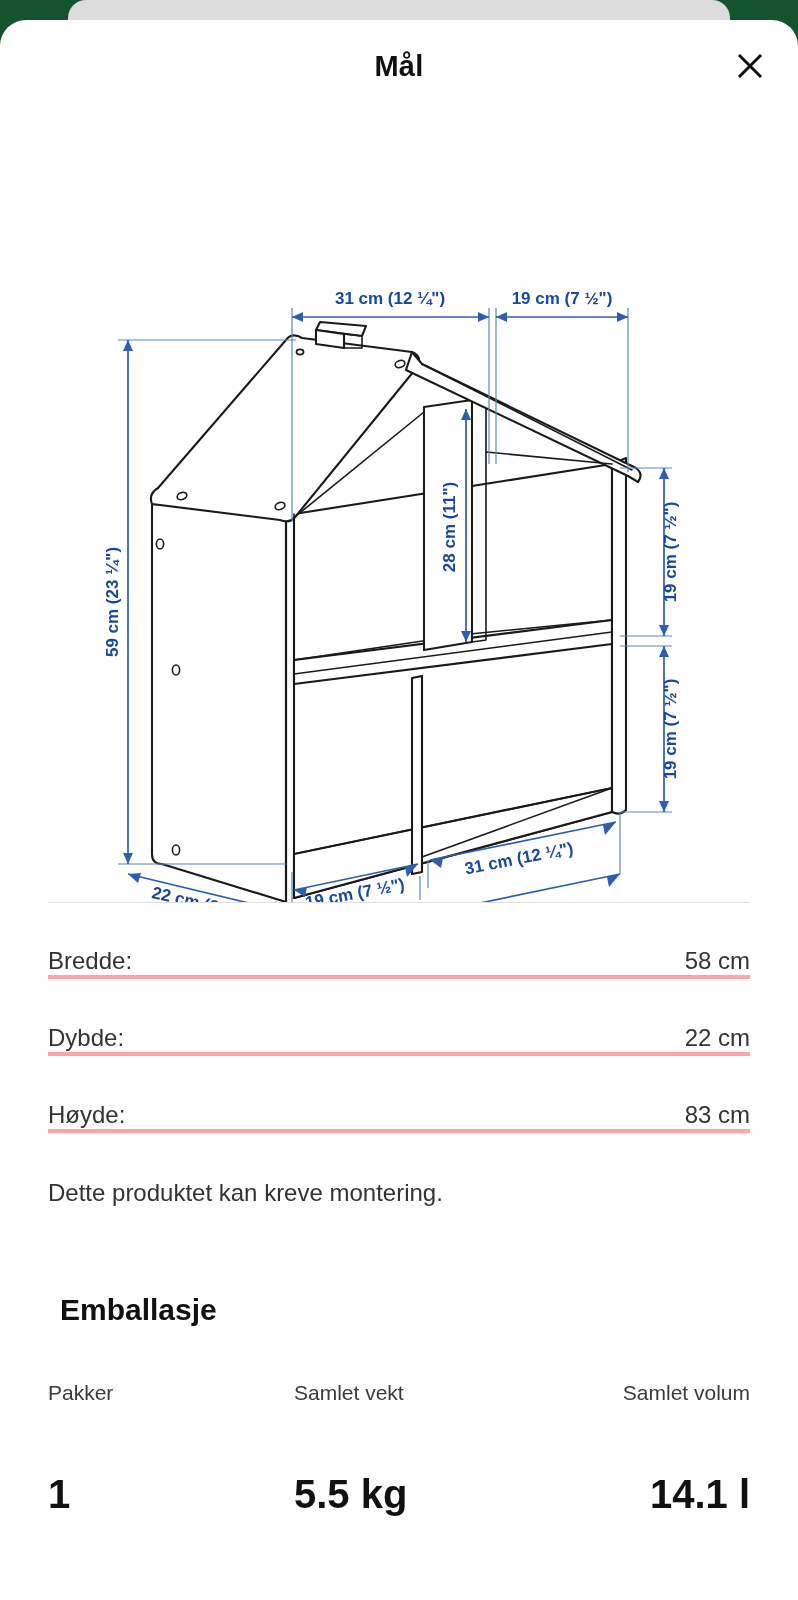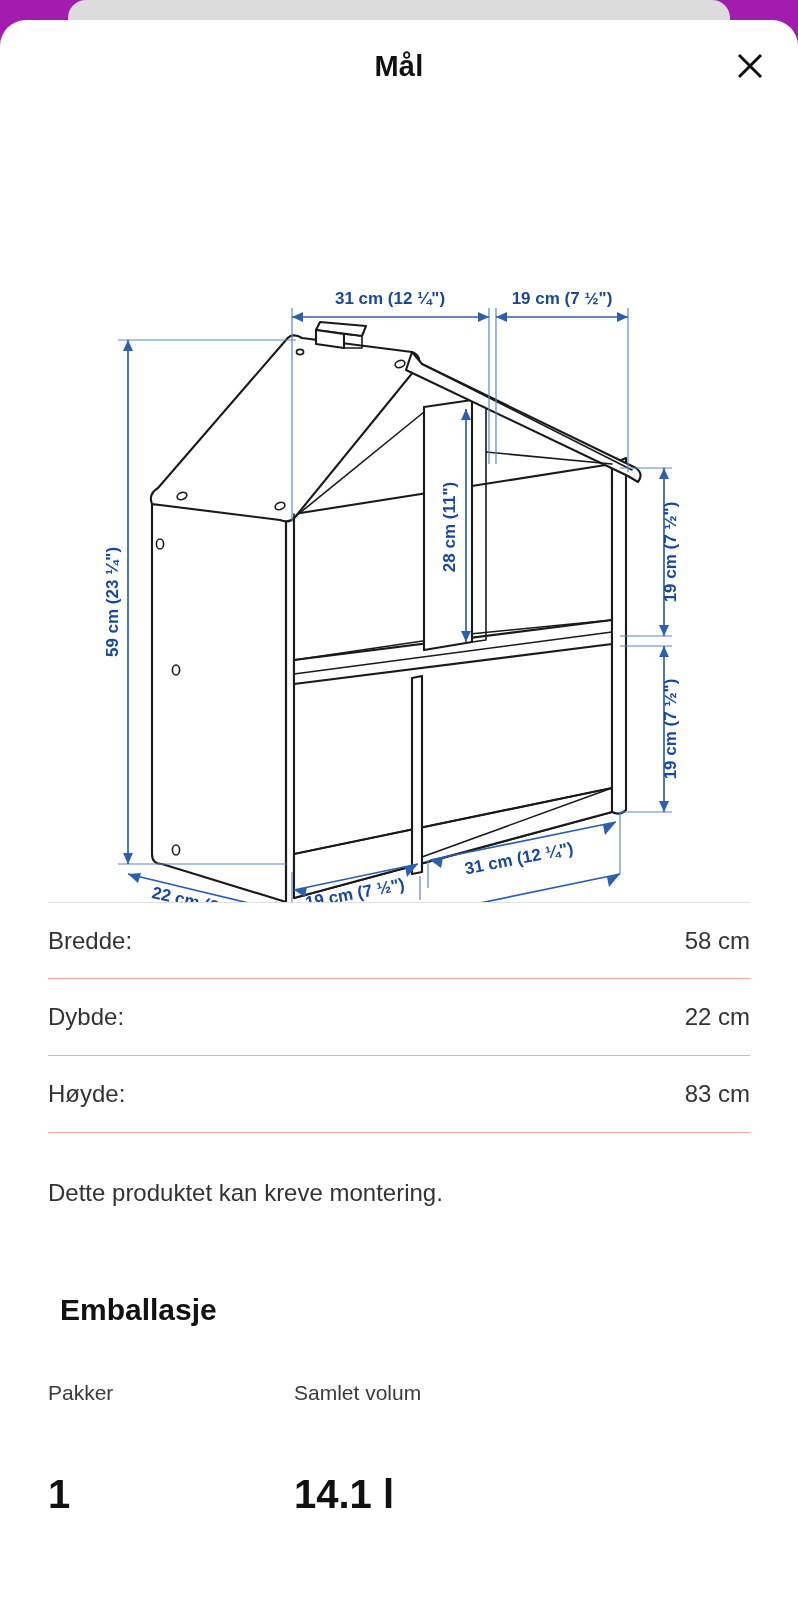--- a/index.html
+++ b/index.html
@@ -5,21 +5,21 @@
   * { box-sizing: border-box; }
   html, body {
     margin: 0; padding: 0;
     width: 798px; height: 1600px;
     background: #000;
     font-family: "Liberation Sans", sans-serif;
   }
   .screen {
     position: relative;
     width: 798px; height: 1600px;
-    background: #a21caf;
+    background: #14532d;
     overflow: hidden;
   }
   
   .back-sheet {
     position: absolute;
     top: 0; left: 68px;
     width: 662px; height: 40px;
     background: #dcdcdc;
     border-radius: 18px 18px 0 0;
   }
@@ -73,24 +73,24 @@
         stroke-linejoin: round; stroke-linecap: round; }
   .ln-thin { stroke: #1a1a1a; stroke-width: 1.6; fill: none;
         stroke-linejoin: round; stroke-linecap: round; }
   .face { fill: #ffffff; }
   .dimline { stroke: #2d5fb0; stroke-width: 1.7; fill: none; }
   .extline { stroke: #5b86c8; stroke-width: 1.2; fill: none; }
   
   .content { padding: 0 48px; }
   .spec-row {
     display: flex;
-    align-items: center;
+    align-items: flex-end;
     justify-content: space-between;
     height: 77px;
-    border-bottom: 1px solid #fca5a5;
+    border-bottom: 4px solid #fca5a5;
   }
   .spec-row:first-child { border-top: 1px solid #e0e0e0; }
   .spec-label { font-size: 24px; color: #333; }
   .spec-value { font-size: 24px; color: #333; }
   .note {
     font-size: 24px;
     color: #333;
     padding-top: 46px;
     padding-bottom: 10px;
   }
@@ -278,20 +278,24 @@
       <div class="note">Dette produktet kan kreve montering.</div>
 
       <div class="section-title">Emballasje</div>
 
       <div class="pack-grid">
         <div class="pack-col">
           <span class="pack-label">Pakker</span>
           <span class="pack-value">1</span>
         </div>
         <div class="pack-col">
+          <span class="pack-label">Samlet vekt</span>
+          <span class="pack-value">5.5 kg</span>
+        </div>
+        <div class="pack-col">
           <span class="pack-label">Samlet volum</span>
           <span class="pack-value">14.1 l</span>
         </div>
       </div>
 
       <div class="product-name">FLISAT</div>
 
     </div>
   </div>
 </div>

